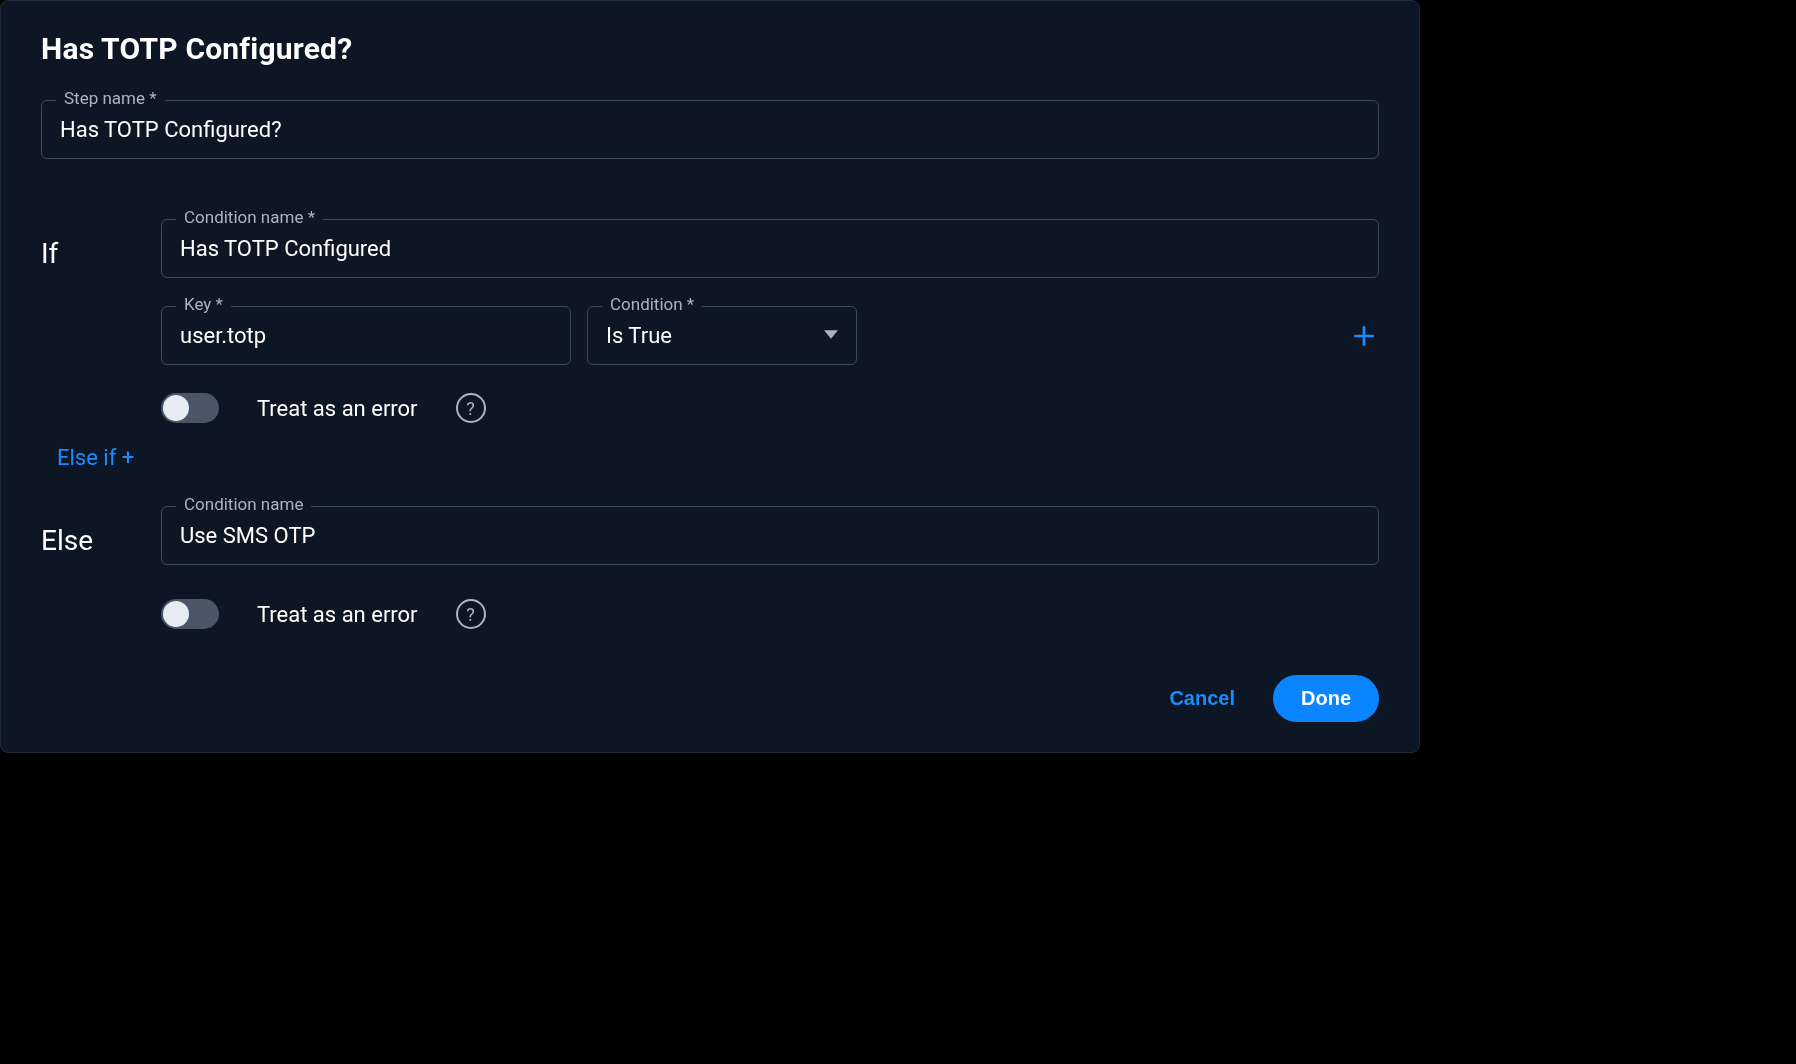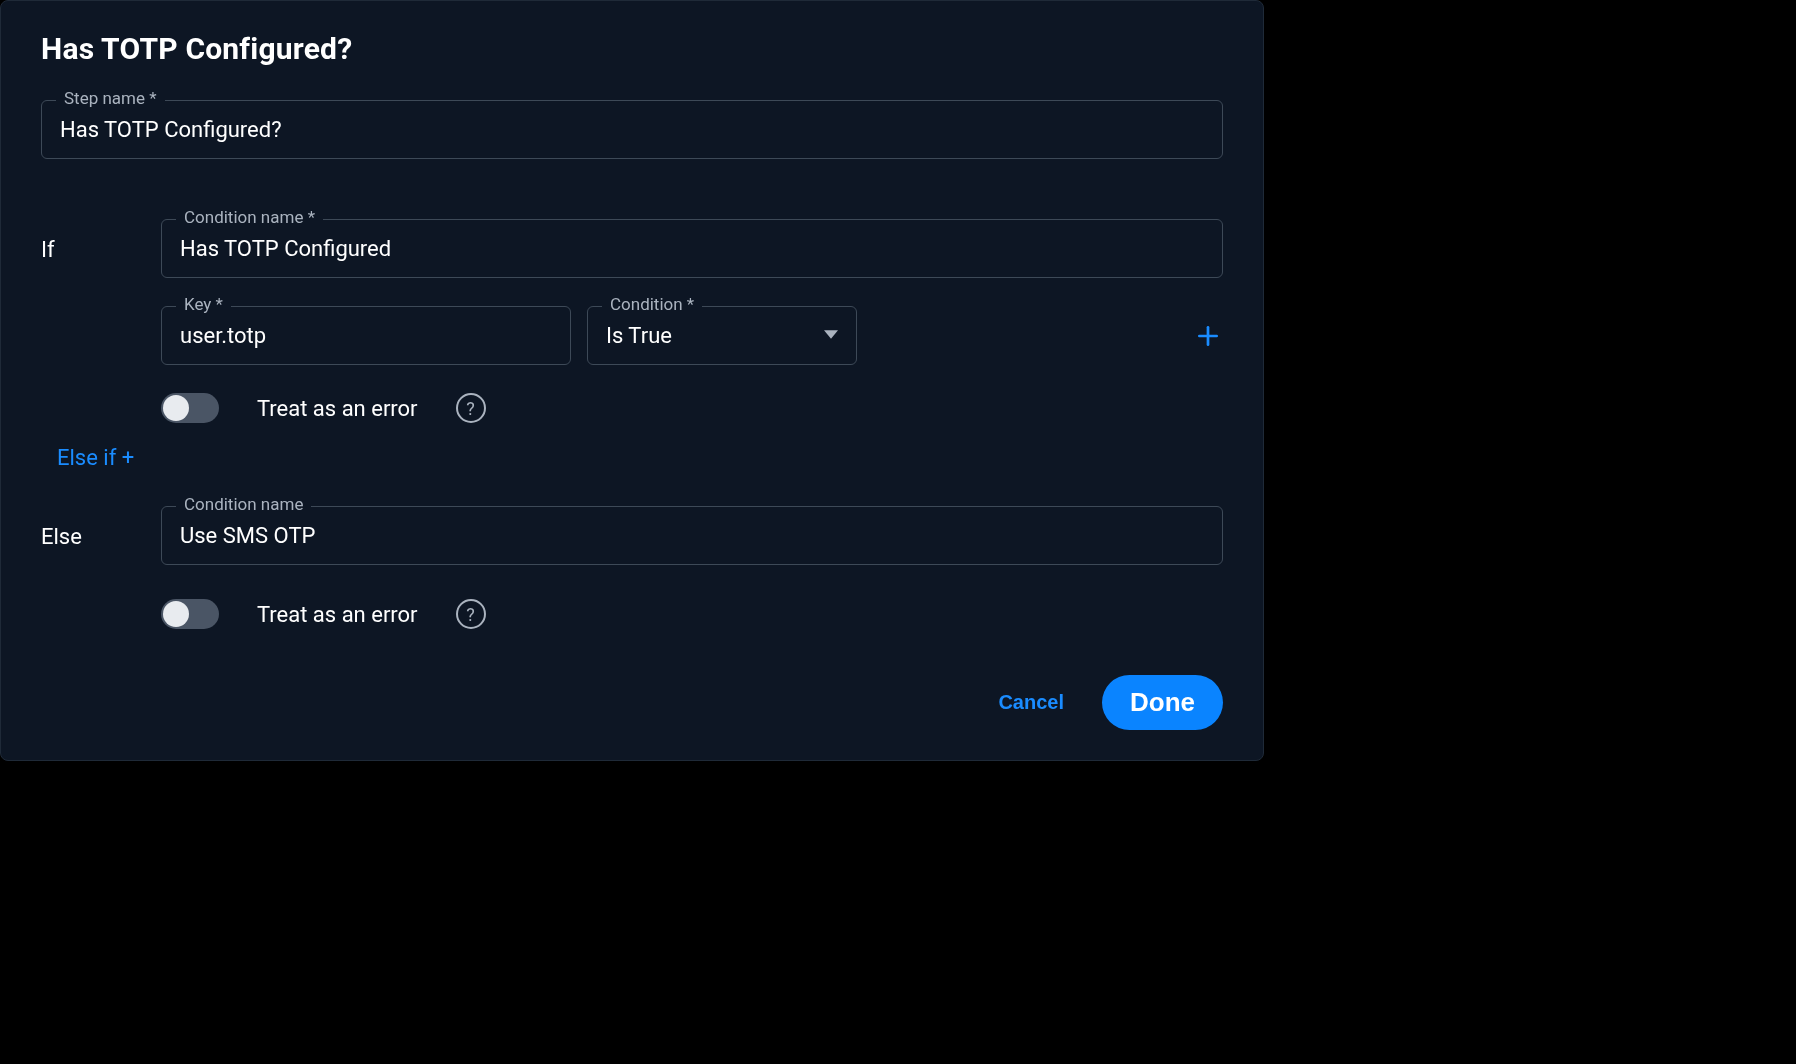--- a/index.html
+++ b/index.html
@@ -20,21 +20,21 @@
     font-family:-apple-system,BlinkMacSystemFont,"Segoe UI",Roboto,Helvetica,Arial,sans-serif;
     color:var(--text);
     width:1796px;
     height:1064px;
     position:relative;
     display:flex;
     align-items:flex-start;
     justify-content:flex-start;
   }
   .dialog{
-    width:1264px;
+    width:1420px;
     margin:0;
     background:var(--panel);
     border:1px solid #1f2a38;
     border-radius:8px;
     padding:30px 40px 30px 40px;
     position:relative;
   }
   .dialog-title{
     font-size:30px;
     font-weight:700;
@@ -82,21 +82,21 @@
 
   .row-step{margin-bottom:60px;}
 
   .cond-block{
     display:grid;
     grid-template-columns:110px 1fr;
     column-gap:10px;
     align-items:start;
   }
   .cond-label{
-    font-size:22px;
+    font-size:28px;
     color:var(--text);
     padding-top:18px;
   }
   .cond-body{display:flex;flex-direction:column;gap:28px;}
 
   .kv-row{
     display:grid;
     grid-template-columns:410px 270px 1fr 40px;
     column-gap:16px;
     align-items:center;
@@ -160,21 +160,21 @@
     color:var(--accent);
     font-size:20px;
     font-weight:600;
     cursor:pointer;
     padding:10px 4px;
   }
   .btn-done{
     background:var(--btn-blue);
     border:none;
     color:#fff;
-    font-size:26px;
+    font-size:20px;
     font-weight:600;
     padding:12px 28px;
     border-radius:999px;
     cursor:pointer;
   }
 </style>
 </head>
 <body>
 
 <div class="dialog">

